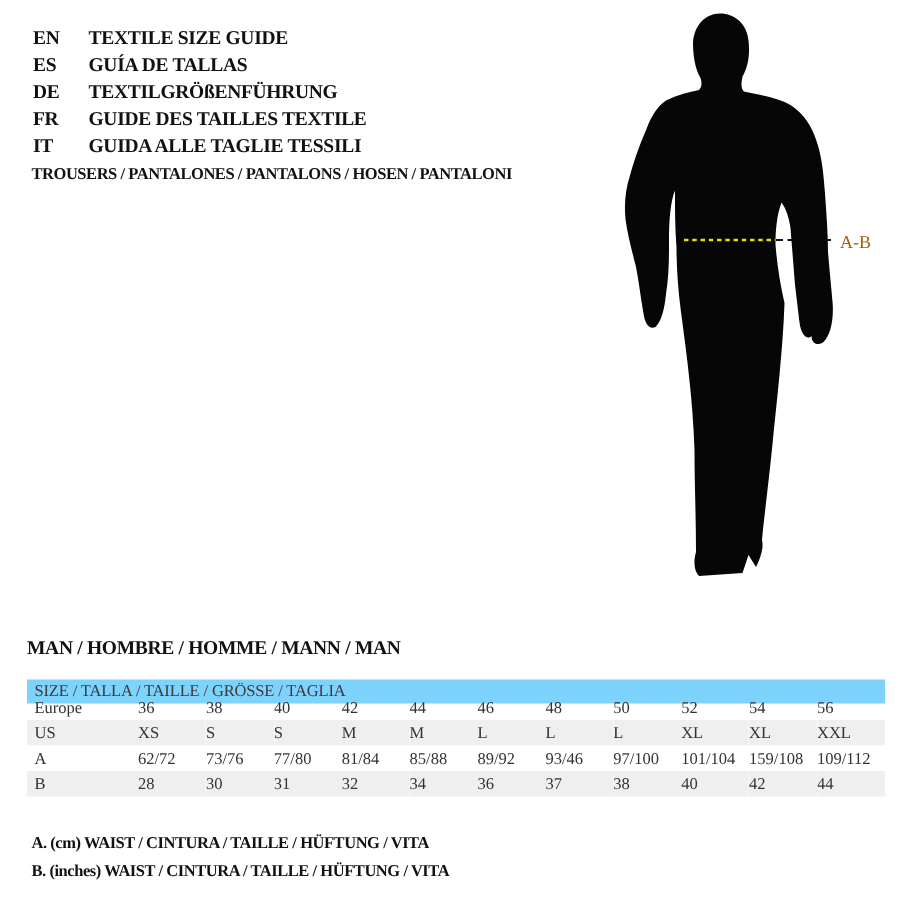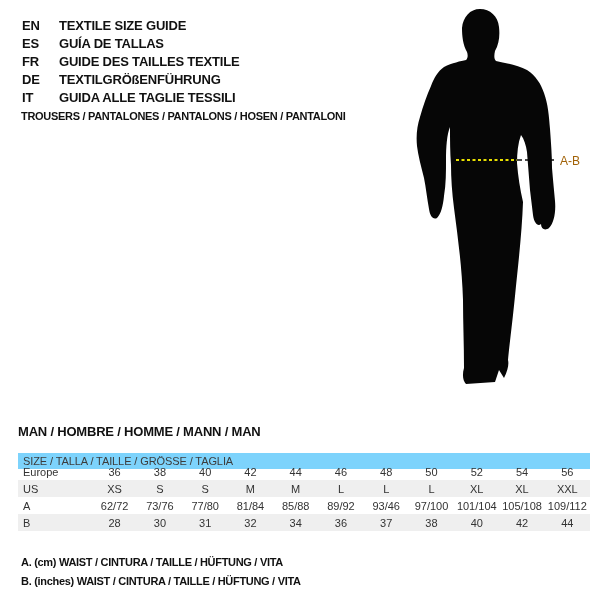--- a/index.html
+++ b/index.html
@@ -1,18 +1,18 @@
 <!DOCTYPE html>
 <html><head>
 <meta charset="utf-8">
 <style>
   html,body { margin:0; padding:0; background:#ffffff; }
   .canvas {
     position:relative; width:600px; height:600px; background:#ffffff;
-    font-family:Liberation Sans, sans-serif; overflow:hidden; color:#111;
+    font-family:Liberation Serif, serif; overflow:hidden; color:#111;
   }
   
   .lang-block { position:absolute; left:22px; top:16px; }
   .lang-row { display:flex; height:18px; align-items:center; }
   .lang-code { width:37px; font-weight:bold; font-size:13px; letter-spacing:-0.2px; flex:0 0 37px; }
   .lang-label { font-weight:bold; font-size:13px; letter-spacing:-0.2px; white-space:nowrap; }
   .product-title {
     position:absolute; left:21px; top:110px; font-weight:bold; font-size:11px;
     letter-spacing:-0.3px; white-space:nowrap;
   }
@@ -24,21 +24,21 @@
   .size-header {
     position:absolute; left:18px; top:453px; width:572px; height:16px;
     background:#7dd3fc; font-size:11px; line-height:16px; padding-left:5px;
     box-sizing:border-box; color:#3c3c3c; letter-spacing:-0.1px;
   }
   table.size-table {
     position:absolute; left:18px; top:443px; width:572px;
     border-collapse:collapse; table-layout:fixed;margin-top:20px;
   }
   table.size-table td {
-    font-size:11px; color:#333; text-align:center; height:17px; padding:0;
+    font-size:11px; color:#333; height:17px; padding:0;
     overflow:hidden; white-space:nowrap;
   }
   table.size-table td.rowlabel { text-align:left; padding-left:5px; }
   table.size-table col.labelcol { width:74px; }
   table.size-table tr.alt { background:#efefef;padding-left:36px; }
   
   .footnotes { position:absolute; left:21px; top:553px; font-weight:bold; font-size:11px; letter-spacing:-0.3px; line-height:18.5px; }
   .footnotes div { white-space:nowrap; }
 </style>
 </head>
@@ -49,26 +49,26 @@
   <div class="lang-block">
     <div class="lang-row">
       <span class="lang-code">EN</span>
       <span class="lang-label">TEXTILE SIZE GUIDE</span>
     </div>
     <div class="lang-row">
       <span class="lang-code">ES</span>
       <span class="lang-label">GUÍA DE TALLAS</span>
     </div>
     <div class="lang-row">
+      <span class="lang-code">DE</span>
+      <span class="lang-label">TEXTILGRÖßENFÜHRUNG</span>
+    </div>
+    <div class="lang-row">
       <span class="lang-code">FR</span>
       <span class="lang-label">GUIDE DES TAILLES TEXTILE</span>
-    </div>
-    <div class="lang-row">
-      <span class="lang-code">DE</span>
-      <span class="lang-label">TEXTILGRÖßENFÜHRUNG</span>
     </div>
     <div class="lang-row">
       <span class="lang-code">IT</span>
       <span class="lang-label">GUIDA ALLE TAGLIE TESSILI</span>
     </div>
   </div>
 
   <div class="product-title">TROUSERS / PANTALONES / PANTALONS / HOSEN / PANTALONI</div>
 
   <svg class="figure-svg" width="185" height="400" viewBox="400 0 185 400" aria-hidden="true">
@@ -173,21 +173,21 @@
       <td class="rowlabel">A</td>
       <td>62/72</td>
       <td>73/76</td>
       <td>77/80</td>
       <td>81/84</td>
       <td>85/88</td>
       <td>89/92</td>
       <td>93/46</td>
       <td>97/100</td>
       <td>101/104</td>
-      <td>105/108</td>
+      <td>159/108</td>
       <td>109/112</td>
     </tr>
     <tr class="alt">
       <td class="rowlabel">B</td>
       <td>28</td>
       <td>30</td>
       <td>31</td>
       <td>32</td>
       <td>34</td>
       <td>36</td>

